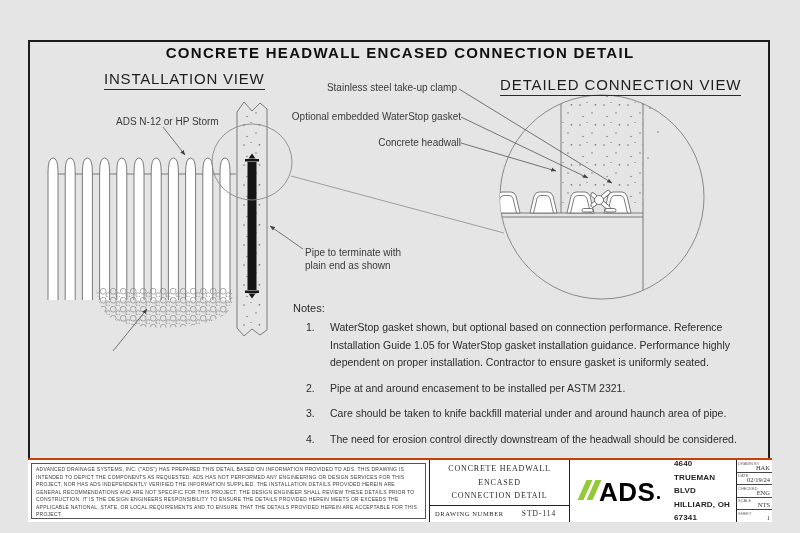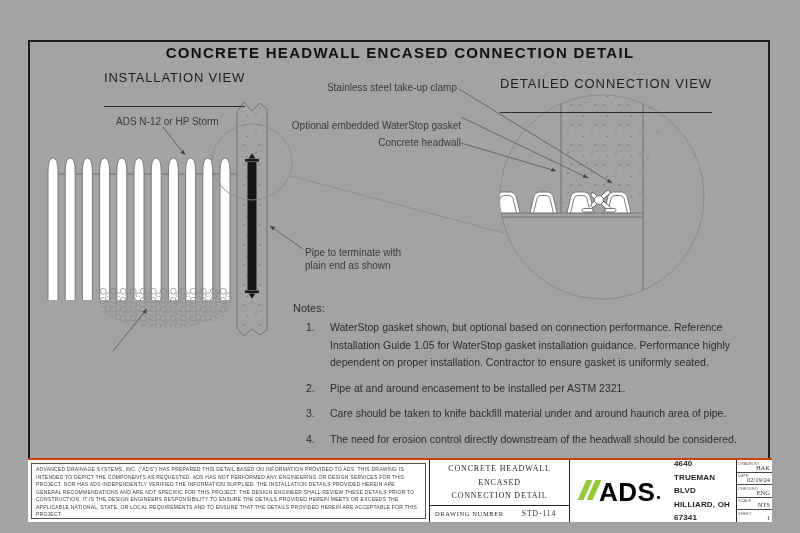--- a/index.html
+++ b/index.html
@@ -1,24 +1,24 @@
 <!DOCTYPE html>
 <html><head>
 <meta charset="utf-8">
 <style>
   html,body{margin:0;padding:0;background:#fff;}
-  .page{position:relative;width:800px;height:533px;background:#a3a3a3;overflow:hidden;
+  .page{position:relative;width:800px;height:533px;background:#e5e5e5;overflow:hidden;
         font-family:"Liberation Sans",sans-serif;color:#222;}
   svg.linework{position:absolute;left:0;top:0;}
   .frame{position:absolute;left:28px;top:40px;width:742px;height:480px;
          border:2px solid #1c1c1c;box-sizing:border-box;}
   .main-title{position:absolute;left:0;top:44px;width:100%;text-align:center;
               font-size:15px;font-weight:bold;letter-spacing:1.3px;color:#101010;}
-  .view-heading{position:absolute;font-size:13px;letter-spacing:0.8px;color:#1e1e1e;
-                border-bottom:1.2px solid #2a2a2a;padding-bottom:21px;}
+  .view-heading{position:absolute;font-size:15px;letter-spacing:0.8px;color:#1e1e1e;
+                border-bottom:1.2px solid #2a2a2a;padding-bottom:2px;}
   .h-install{left:104px;top:70px;}
   .h-detail{left:500px;top:76px;letter-spacing:0.9px;}
   .lbl{position:absolute;font-size:10px;color:#3a3a3a;line-height:13px;white-space:nowrap;}
   .lbl.right{text-align:right;}
   .notes{position:absolute;left:293px;top:302px;width:480px;color:#2b2b2b;}
   .notes-heading{font-size:11px;margin-bottom:5px;}
   .note{display:flex;margin-bottom:8px;font-size:10.5px;line-height:17.5px;}
   .note .num{width:24px;margin-left:13px;flex:none;}
   .note .txt{width:432px;}
   
@@ -168,21 +168,21 @@
 
   <div class="frame"></div>
 
   <div class="main-title">CONCRETE HEADWALL ENCASED CONNECTION DETAIL</div>
   <div class="view-heading h-install">INSTALLATION VIEW</div>
   <div class="view-heading h-detail">DETAILED CONNECTION VIEW</div>
 
   <div class="lbl" style="left:116px;top:115px;">ADS N-12 or HP Storm</div>
 
   <div class="lbl right" style="left:305px;top:81px;width:152px;">Stainless steel take-up clamp</div>
-  <div class="lbl right" style="left:281px;top:110px;width:180px;margin-top:9px;">Optional embedded WaterStop gasket</div>
+  <div class="lbl right" style="left:281px;top:110px;width:180px;">Optional embedded WaterStop gasket</div>
   <div class="lbl right" style="left:364px;top:136px;width:97px;">Concrete headwall</div>
 
   <div class="lbl" style="left:305px;top:246px;">
     <div>Pipe to terminate with</div>
     <div>plain end as shown</div>
   </div>
 
   <div class="notes">
     <div class="notes-heading">Notes:</div>
     <div class="note">

